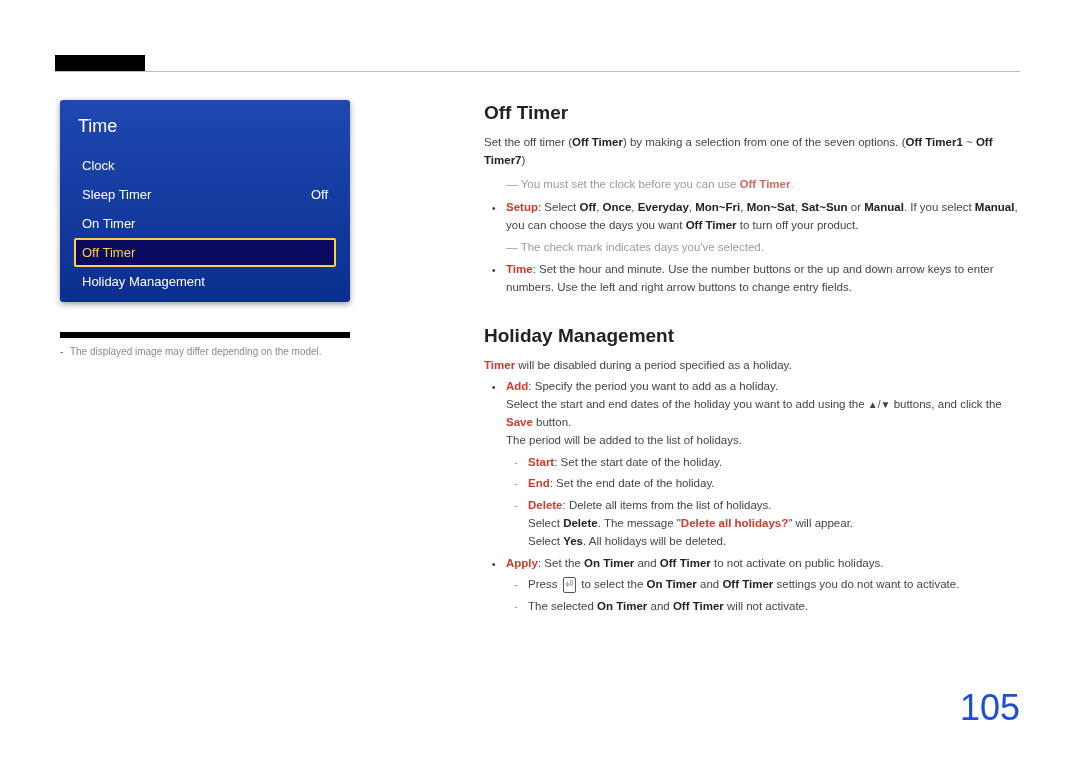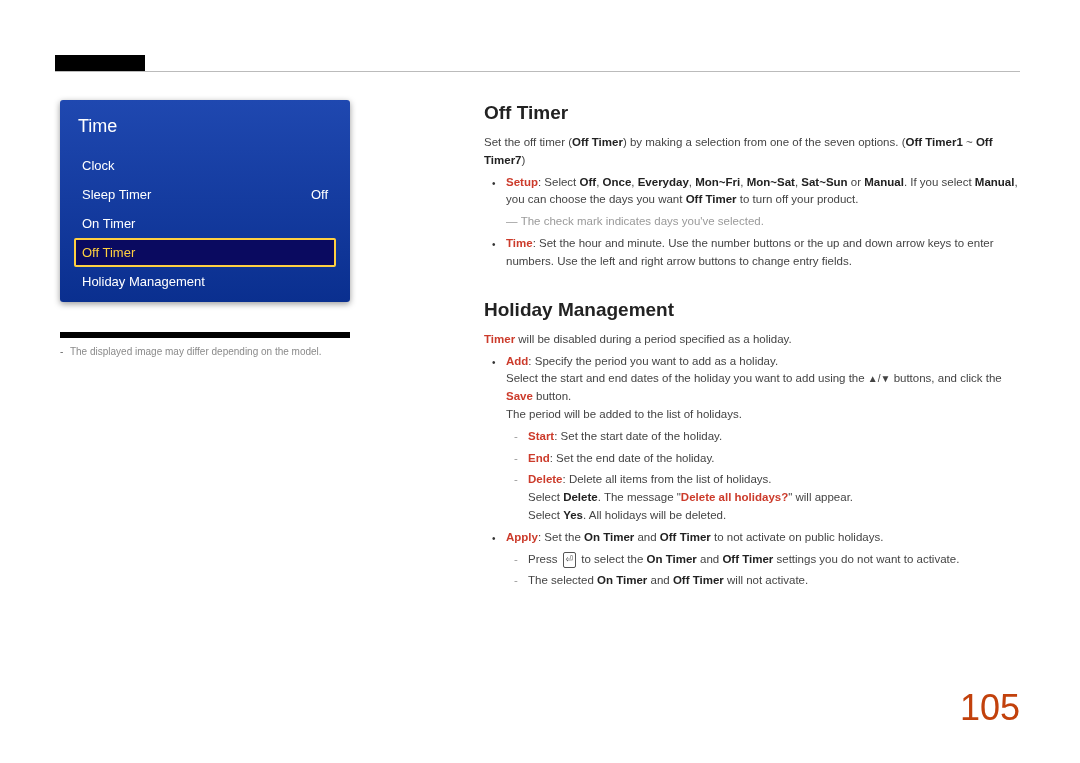--- a/index.html
+++ b/index.html
@@ -110,21 +110,21 @@
     font-size: 9px;
     padding: 0 2px;
     vertical-align: 1px;
     margin: 0 2px;
   }
   .page-number {
     position: absolute;
     right: 60px;
     bottom: 34px;
     font-size: 36px;
-    color: #c2410c;
+    color: #1d4ed8;
     font-weight: 300;
   }
 </style>
 </head>
 <body>
 
 <div class="top-bar">
   <div class="black"></div>
   <div class="line"></div>
 </div>
@@ -160,20 +160,23 @@
   </div>
 
   <div class="right-col">
 
     <h2 class="section-h">Off Timer</h2>
 
     <div class="body-text">
       <span>Set the off timer (</span><span class="bold">Off Timer</span><span>) by making a selection from one of the seven options. (</span><span class="bold">Off Timer1</span><span> ~ </span><span class="bold">Off Timer7</span><span>)</span>
     </div>
 
+    <div class="gray-note note-line">
+      <span>―&nbsp;</span><span>You must set the clock before you can use </span><span class="red-inline">Off Timer</span><span>.</span>
+    </div>
 
     <ul class="bul body-text">
       <li>
         <span class="red">Setup</span><span>: Select </span><span class="bold">Off</span>, <span class="bold">Once</span>, <span class="bold">Everyday</span>, <span class="bold">Mon~Fri</span>, <span class="bold">Mon~Sat</span>, <span class="bold">Sat~Sun</span><span> or </span><span class="bold">Manual</span><span>. If you select </span><span class="bold">Manual</span><span>, you can choose the days you want </span><span class="bold">Off Timer</span><span> to turn off your product.</span>
         <div class="gray-note" style="margin:4px 0 0 0;">
           <span>―&nbsp;</span><span>The check mark indicates days you've selected.</span>
         </div>
       </li>
       <li>
         <span class="red">Time</span><span>: Set the hour and minute. Use the number buttons or the up and down arrow keys to enter numbers. Use the left and right arrow buttons to change entry fields.</span>

